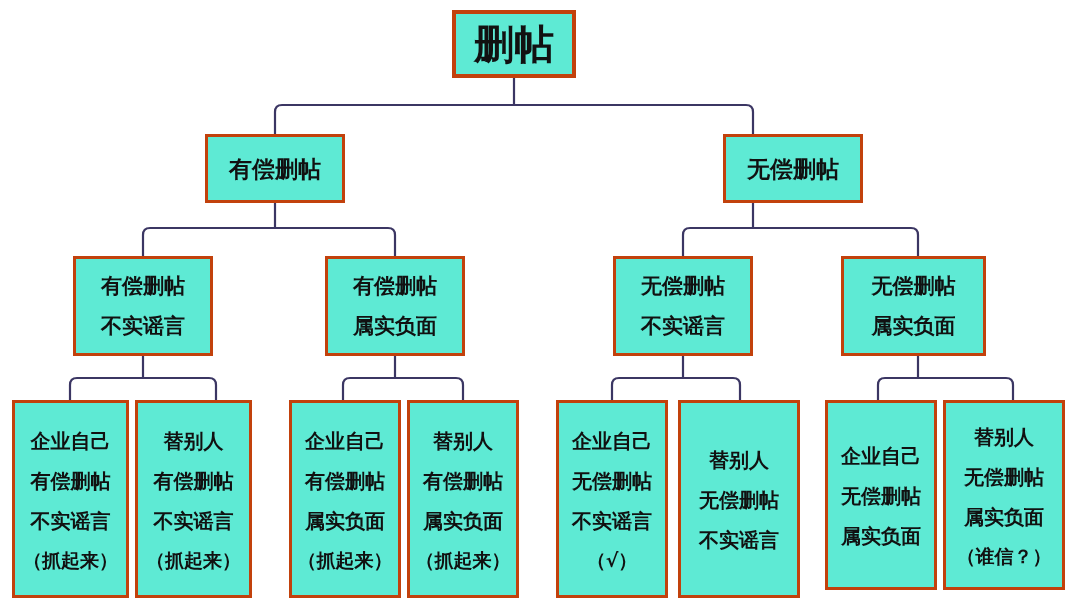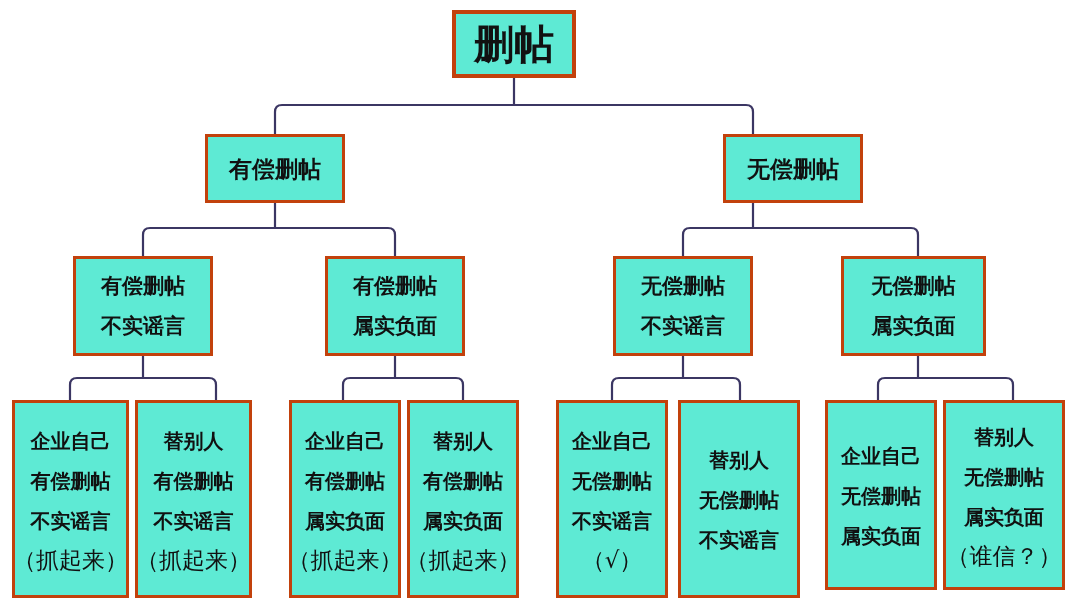--- a/index.html
+++ b/index.html
@@ -69,22 +69,22 @@
     align-items: center;
     justify-content: center;
     padding: 8px 7px 6px 7px;
   }
   .node.leaf .line {
     font-size: 20px;
     line-height: 40px;
     text-align: left;
   }
   .node.leaf .line.note {
-    font-weight: normal;
-    font-size: 23px;
+    font-weight: bold;
+    font-size: 19px;
     line-height: 38px;
   }
   .node.leaf.center .line.note {
     align-self: center;
   }
 </style>
 </head>
 <body>
 
 <div id="canvas">

